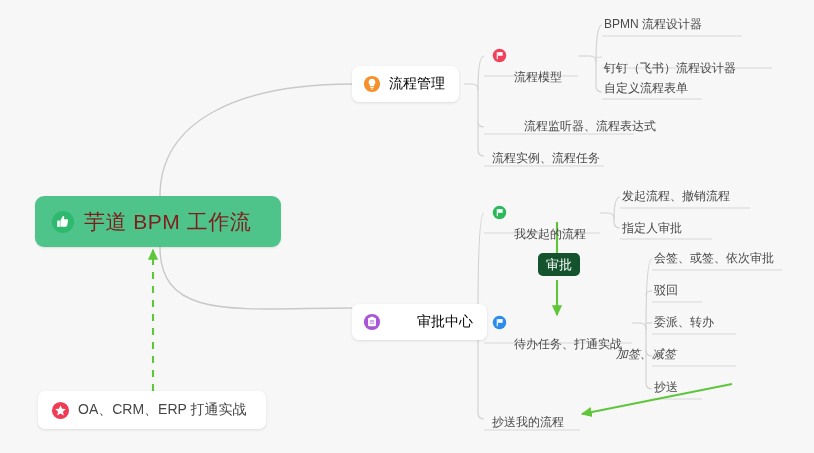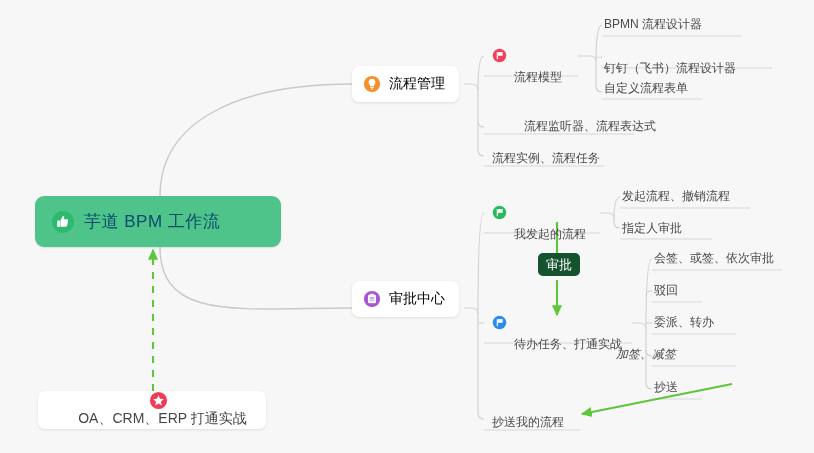--- a/index.html
+++ b/index.html
@@ -28,22 +28,22 @@
     left: 35px; top: 196px;
     width: 246px; height: 51px;
     background: #4fc48a;
     border-radius: 9px;
     display: flex;
     align-items: center;
     padding-left: 16px;
     box-shadow: 0 1px 2px rgba(0,0,0,0.10);
   }
   .root-label {
-    color: #0c4a6e;
-    font-size: 17px;
+    color: #7f1d1d;
+    font-size: 21px;
     letter-spacing: 0.5px;
     margin-left: 9px;
     white-space: nowrap;
   }
 
   
   .branch-node {
     position: absolute;
     height: 36px;
     background: #ffffff;
@@ -78,21 +78,20 @@
   .callout-node {
     position: absolute;
     left: 38px; top: 391px;
     width: 228px; height: 38px;
     background: #ffffff;
     border-radius: 7px;
     display: flex;
     align-items: center;
     padding-left: 13px;
     box-shadow: 0 1px 3px rgba(0,0,0,0.11);
-    flex-direction: column;
   }
   .callout-label {
     font-size: 14px;
     color: #454545;
     margin-left: 8px;
     white-space: nowrap;
   }
 
   
   .tag-node {
@@ -190,21 +189,21 @@
       <svg width="18" height="18" viewBox="0 0 20 20" xmlns="http://www.w3.org/2000/svg">
         <circle cx="10" cy="10" r="9" fill="#f5902b"></circle>
         <path fill="#ffffff" d="M10 4.1 A3.9 3.9 0 0 0 7.6 11 L7.6 12.4 L12.4 12.4 L12.4 11 A3.9 3.9 0 0 0 10 4.1 Z"></path>
         <rect x="8.1" y="13.2" width="3.8" height="1.2" rx="0.6" fill="#ffffff"></rect>
         <rect x="8.6" y="15.0" width="2.8" height="1.1" rx="0.55" fill="#ffffff"></rect>
       </svg>
     </span>
     <span class="branch-label">流程管理</span>
   </div>
 
-  <div class="branch-node" style="left:352px; top:281px;">
+  <div class="branch-node" style="left:352px; top:304px;gap:28px;">
     <span class="icon">
       <svg width="18" height="18" viewBox="0 0 20 20" xmlns="http://www.w3.org/2000/svg">
         <circle cx="10" cy="10" r="9" fill="#a855d8"></circle>
         <rect x="5.6" y="5.4" width="8.8" height="9.2" rx="1.3" fill="#ffffff"></rect>
         <rect x="7.8" y="4.1" width="4.4" height="2.3" rx="1.1" fill="#ffffff"></rect>
         <rect x="7.3" y="8.4" width="5.4" height="1.1" rx="0.5" fill="#a855d8"></rect>
         <rect x="7.3" y="10.7" width="5.4" height="1.1" rx="0.5" fill="#a855d8"></rect>
       </svg>
     </span>
     <span class="branch-label">审批中心</span>

